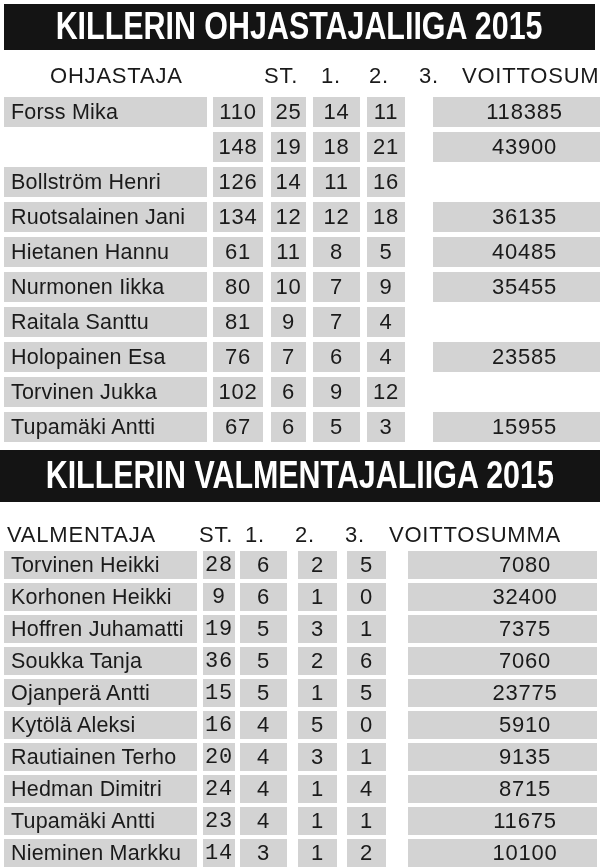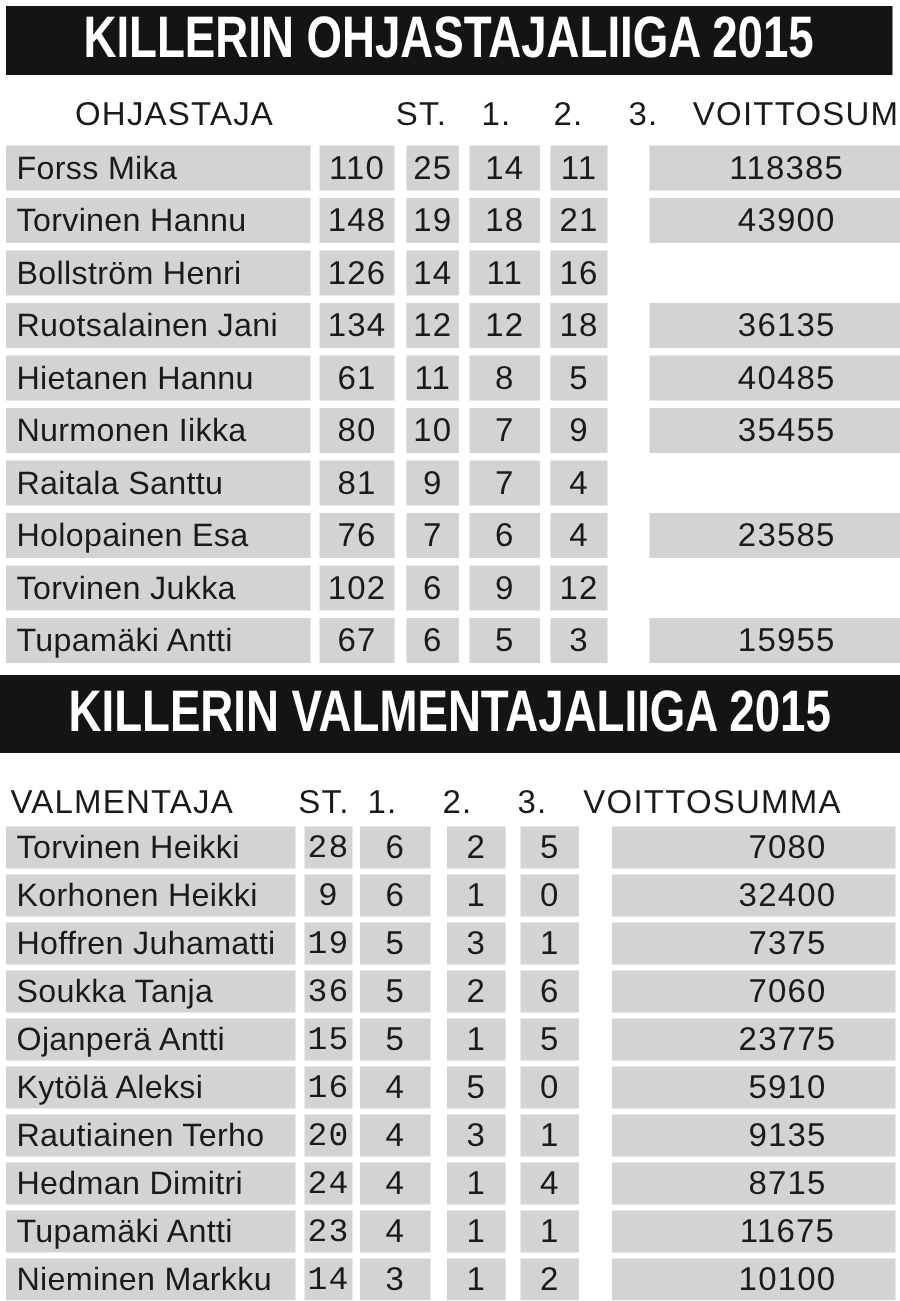--- a/index.html
+++ b/index.html
@@ -85,21 +85,20 @@
     <div class="rows">
         <div class="row">
     <span class="cell c-name">Forss Mika</span>
     <span class="cell c-st">110</span>
     <span class="cell c-p1">25</span>
     <span class="cell c-p2">14</span>
     <span class="cell c-p3">11</span>
     <span class="cell c-sum">118385</span>
   </div>
         <div class="row">
-    <span class="cell c-name">Torvinen Hannu</span>
     <span class="cell c-st">148</span>
     <span class="cell c-p1">19</span>
     <span class="cell c-p2">18</span>
     <span class="cell c-p3">21</span>
     <span class="cell c-sum">43900</span>
   </div>
         <div class="row">
     <span class="cell c-name">Bollström Henri</span>
     <span class="cell c-st">126</span>
     <span class="cell c-p1">14</span>

